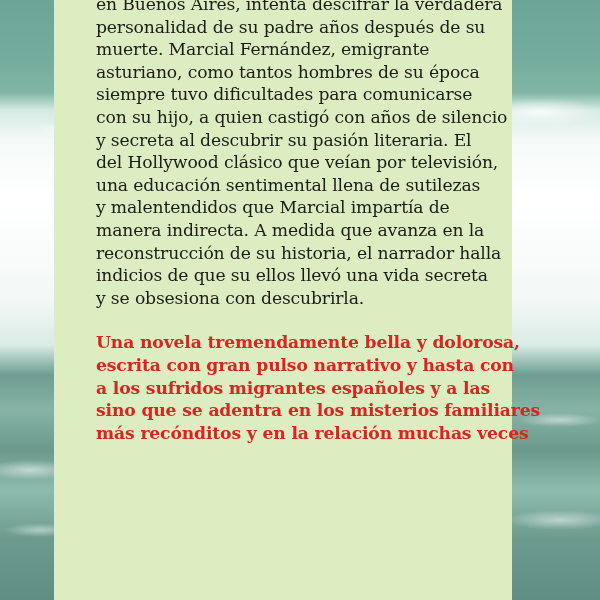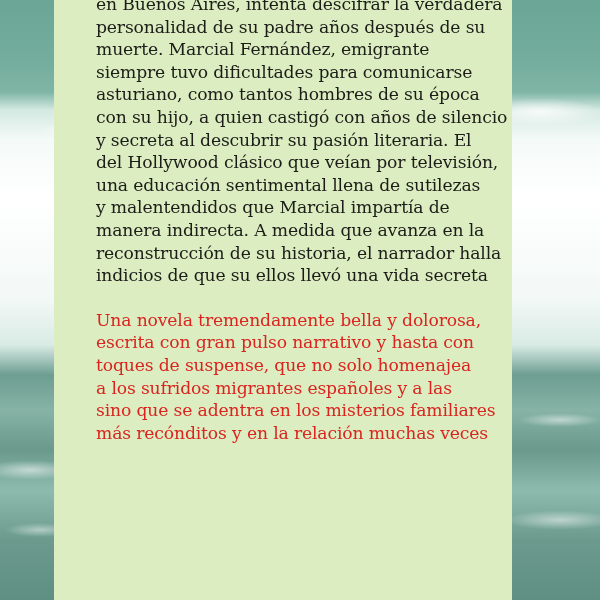--- a/index.html
+++ b/index.html
@@ -28,45 +28,45 @@
       background: #dcedc1;
     }
     .text-block {
       position: absolute; left: 96px; top: -7px; width: 412px;
       font-size: 17.2px; line-height: 22.6px; color: #1c1c18;
       letter-spacing: -0.15px;
     }
     .para { margin: 0; }
     .para .line { display: block; white-space: nowrap; }
     .synopsis { color: #1c1c18; }
-    .blurb { color: #d9241f; margin-top: 22px; }
+    .blurb { color: #d9241f; margin-top: 22px; font-weight: bold; }
   </style>
 </head>
 <body>
 
 <div class="ocean"></div>
 <div class="panel"></div>
 
 <div class="text-block">
   <p class="para synopsis">
     <span class="line">en Buenos Aires, intenta descifrar la verdadera</span>
     <span class="line">personalidad de su padre años después de su</span>
     <span class="line">muerte. Marcial Fernández, emigrante</span>
+    <span class="line">asturiano, como tantos hombres de su época</span>
     <span class="line">siempre tuvo dificultades para comunicarse</span>
-    <span class="line">asturiano, como tantos hombres de su época</span>
     <span class="line">con su hijo, a quien castigó con años de silencio</span>
     <span class="line">y secreta al descubrir su pasión literaria. El</span>
     <span class="line">del Hollywood clásico que veían por televisión,</span>
     <span class="line">una educación sentimental llena de sutilezas</span>
     <span class="line">y malentendidos que Marcial impartía de</span>
     <span class="line">manera indirecta. A medida que avanza en la</span>
     <span class="line">reconstrucción de su historia, el narrador halla</span>
     <span class="line">indicios de que su ellos llevó una vida secreta</span>
+    <span class="line">y se obsesiona con descubrirla.</span>
   </p>
   <p class="para blurb">
     <span class="line">Una novela tremendamente bella y dolorosa,</span>
     <span class="line">escrita con gran pulso narrativo y hasta con</span>
-    <span class="line">toques de suspense, que no solo homenajea</span>
     <span class="line">a los sufridos migrantes españoles y a las</span>
     <span class="line">sino que se adentra en los misterios familiares</span>
     <span class="line">más recónditos y en la relación muchas veces</span>
   </p>
 </div>
 
 </body></html>

